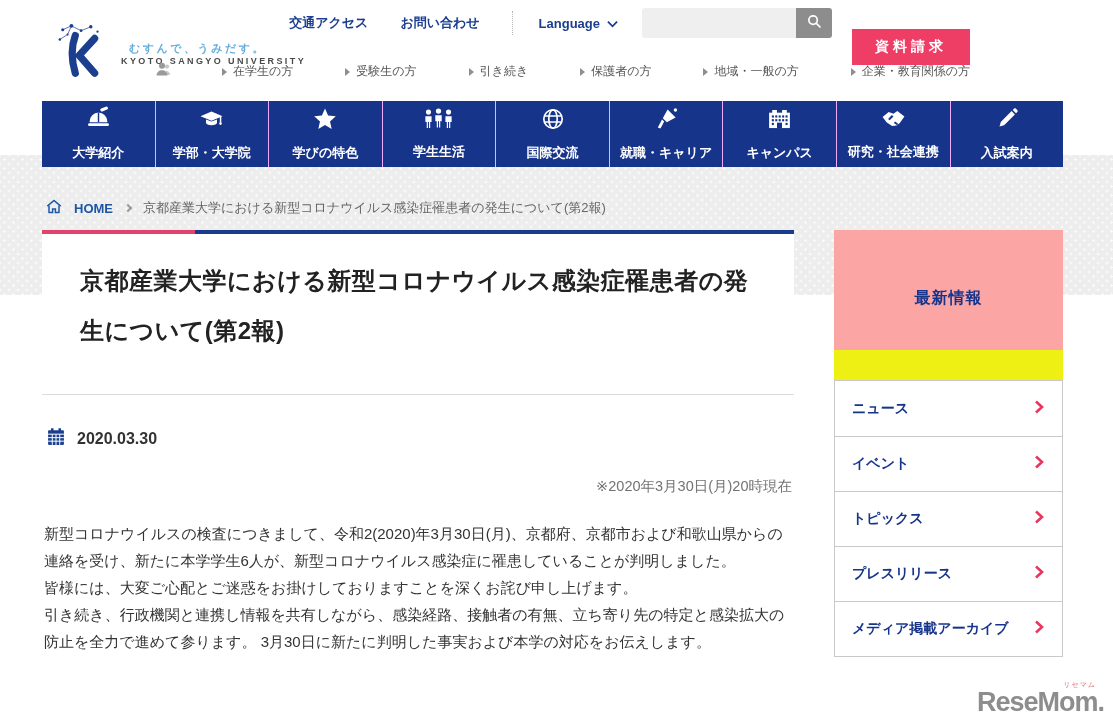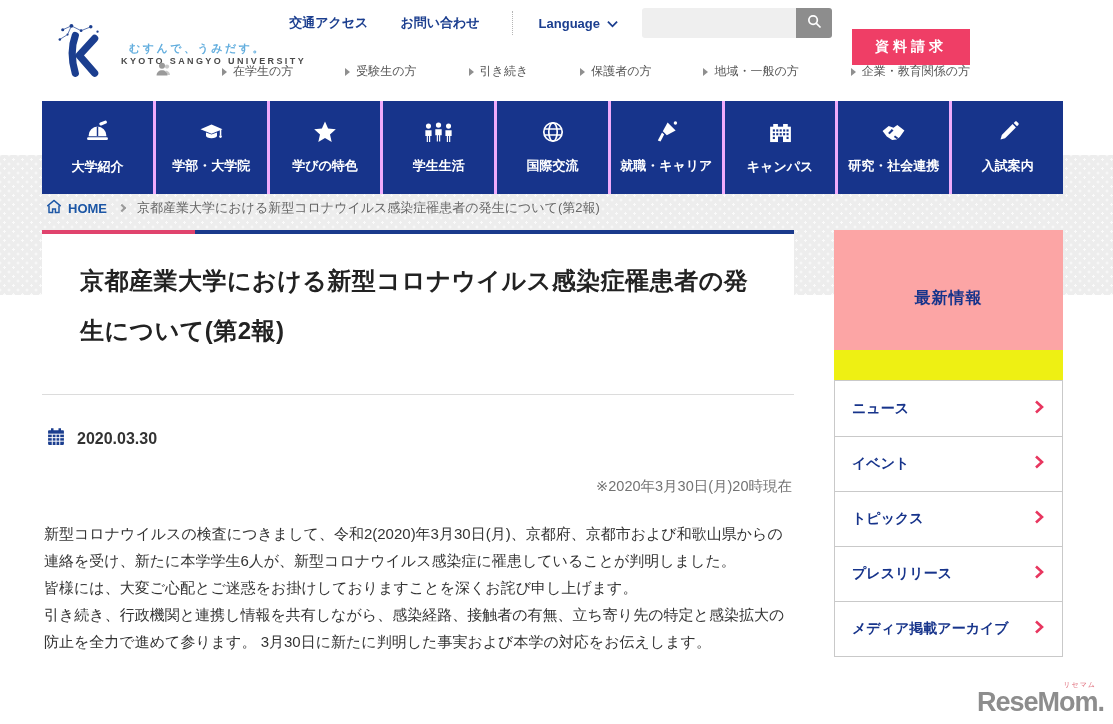--- a/index.html
+++ b/index.html
@@ -38,28 +38,28 @@
   .searchbox input { width:154px; height:30px; border:none; background:#efefef; border-radius:3px 0 0 3px; padding:0 8px; font-size:13px; outline:none; }
   .search-btn { width:36px; height:30px; background:#8d8d8d; border:none; border-radius:0 3px 3px 0; display:flex; align-items:center; justify-content:center; cursor:pointer; }
   .request-btn { width:118px; height:36px; background:#ef3e66; color:#fff; border:none; font-size:14px; font-weight:bold; letter-spacing:4px; display:flex; align-items:center; justify-content:center; cursor:pointer; font-family:inherit;margin-top:48px; }
 
   .audience { position:absolute; top:60px; right:50px; display:flex; align-items:center; gap:24px; }
   .audience-item { display:flex; align-items:center; gap:6px; font-size:12px; color:#555; cursor:pointer;padding-left:28px; }
   .tri { width:0; height:0; border-left:5px solid #8f8f8f; border-top:4px solid rgba(0,0,0,0); border-bottom:4px solid rgba(0,0,0,0); }
   .person-wrap { margin-right:-4px; }
 
   
-  .mainnav { position:absolute; left:42px; top:101px; width:1021px; height:93px; background:#17348b; display:flex; z-index:2; }
-  .nav-item { flex:1; display:flex; flex-direction:column; align-items:center; justify-content:center; gap:9px; border-left:3px solid #f0abfc; cursor:pointer; }
+  .mainnav { position:absolute; left:42px; top:101px; width:1021px; height:66px; background:#17348b; display:flex; z-index:2; }
+  .nav-item { flex:1; display:flex; flex-direction:column; align-items:center; justify-content:center; gap:9px; border-left:1px solid #f0abfc; cursor:pointer; }
   .nav-item:first-child { border-left:none; }
   .nav-item .label { color:#fff; font-size:13px; font-weight:bold; white-space:nowrap; }
 
   
   .breadcrumb { position:absolute; left:46px; top:199px; display:flex; align-items:center; gap:8px; z-index:2; }
-  .crumb-home { display:flex; align-items:center; gap:6px; font-size:13px; color:#1c56a5; font-weight:bold; cursor:pointer; }
+  .crumb-home { display:flex; align-items:center; gap:12px; font-size:13px; color:#1c56a5; font-weight:bold; cursor:pointer; }
   .crumb-sep { width:6px; height:6px; border-top:2px solid #9a9a9a; border-right:2px solid #9a9a9a; transform:rotate(45deg); margin:0 4px; }
   .crumb-current { font-size:13px; color:#666; }
 
   
   .article-panel { position:absolute; left:42px; top:230px; width:752px; height:494px; background:#fff; z-index:2; }
   .topbar { display:flex; height:4px; }
   .topbar-pink { width:153px; background:#e0436d; }
   .topbar-navy { flex:1; background:#1a3a8c; }
   .article-title { margin:22px 38px 0 38px; font-size:24px; line-height:50px; font-weight:bold; color:#222; letter-spacing:0.5px; }
   .article-divider { margin-top:38px; border-top:1px solid #dcdcdc; }

